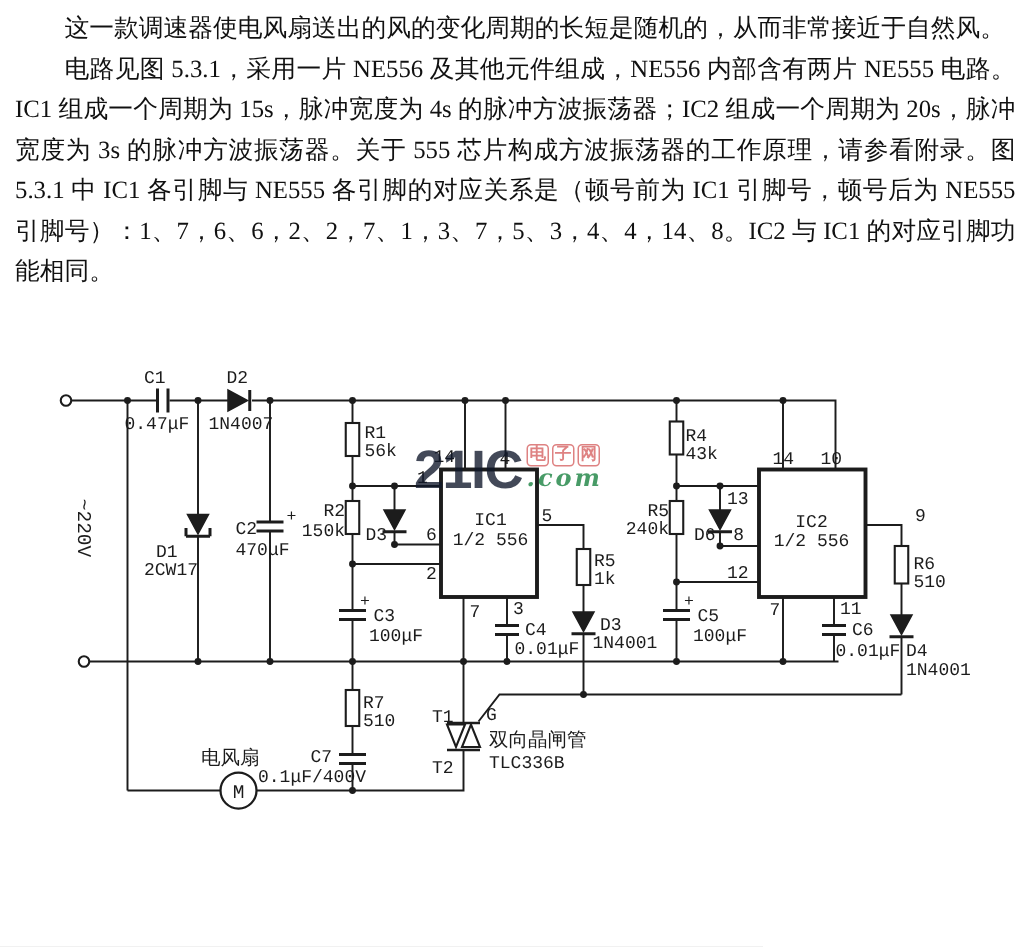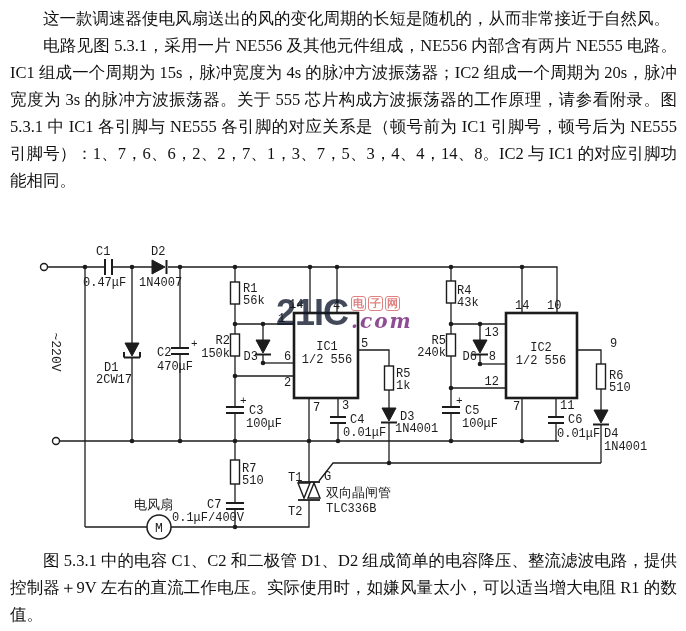--- a/index.html
+++ b/index.html
@@ -13,22 +13,22 @@
   #schem{position:absolute;left:0;top:0;}
   .wm{position:absolute;left:276px;top:296px;display:flex;align-items:flex-start;
       opacity:.78;pointer-events:none;}
   .wm-big{font-family:"Liberation Sans",sans-serif;font-weight:bold;font-size:36px;
       line-height:34px;color:#0f172a;letter-spacing:-1px;}
   .wm-right{display:flex;flex-direction:column;margin-left:3px;}
   .wm-boxes{display:flex;gap:2px;}
   .wm-boxes span{display:inline-block;width:13px;height:13px;line-height:13px;font-size:11px;
       text-align:center;color:#d65f5f;border:1.5px solid #d65f5f;border-radius:3px;
       font-family:"Liberation Serif",serif;font-weight:bold;}
-  .wm-com{font-family:"DejaVu Serif",serif;font-style:italic;font-weight:bold;font-size:20px;
-      color:#701a75;letter-spacing:2px;margin-top:-2px;}
+  .wm-com{font-family:"DejaVu Serif",serif;font-style:italic;font-weight:bold;font-size:16px;
+      color:#15803d;letter-spacing:2px;margin-top:-2px;}
 </style>
 </head>
 <body>
 
 <div class="page">
 
   <div class="text text-top">
     <p>这一款调速器使电风扇送出的风的变化周期的长短是随机的，从而非常接近于自然风。</p>
     <p>电路见图 5.3.1，采用一片 NE556 及其他元件组成，NE556 内部含有两片 NE555 电路。IC1 组成一个周期为 15s，脉冲宽度为 4s 的脉冲方波振荡器；IC2 组成一个周期为 20s，脉冲宽度为 3s 的脉冲方波振荡器。关于 555 芯片构成方波振荡器的工作原理，请参看附录。图 5.3.1 中 IC1 各引脚与 NE555 各引脚的对应关系是（顿号前为 IC1 引脚号，顿号后为 NE555 引脚号）：1、7，6、6，2、2，7、1，3、7，5、3，4、4，14、8。IC2 与 IC1 的对应引脚功能相同。</p>
   </div>
@@ -223,17 +223,14 @@
     <span class="wm-right">
       <span class="wm-boxes" id="wm-boxes">
           <span>电</span>
           <span>子</span>
           <span>网</span>
         </span>
       <span class="wm-com">.com</span>
     </span>
   </div>
 
-  <div class="text text-bottom">
-    <p>图 5.3.1 中的电容 C1、C2 和二极管 D1、D2 组成简单的电容降压、整流滤波电路，提供控制器＋9V 左右的直流工作电压。实际使用时，如嫌风量太小，可以适当增大电阻 R1 的数值。</p>
-  </div>
 
 </div>
 
 </body></html>

